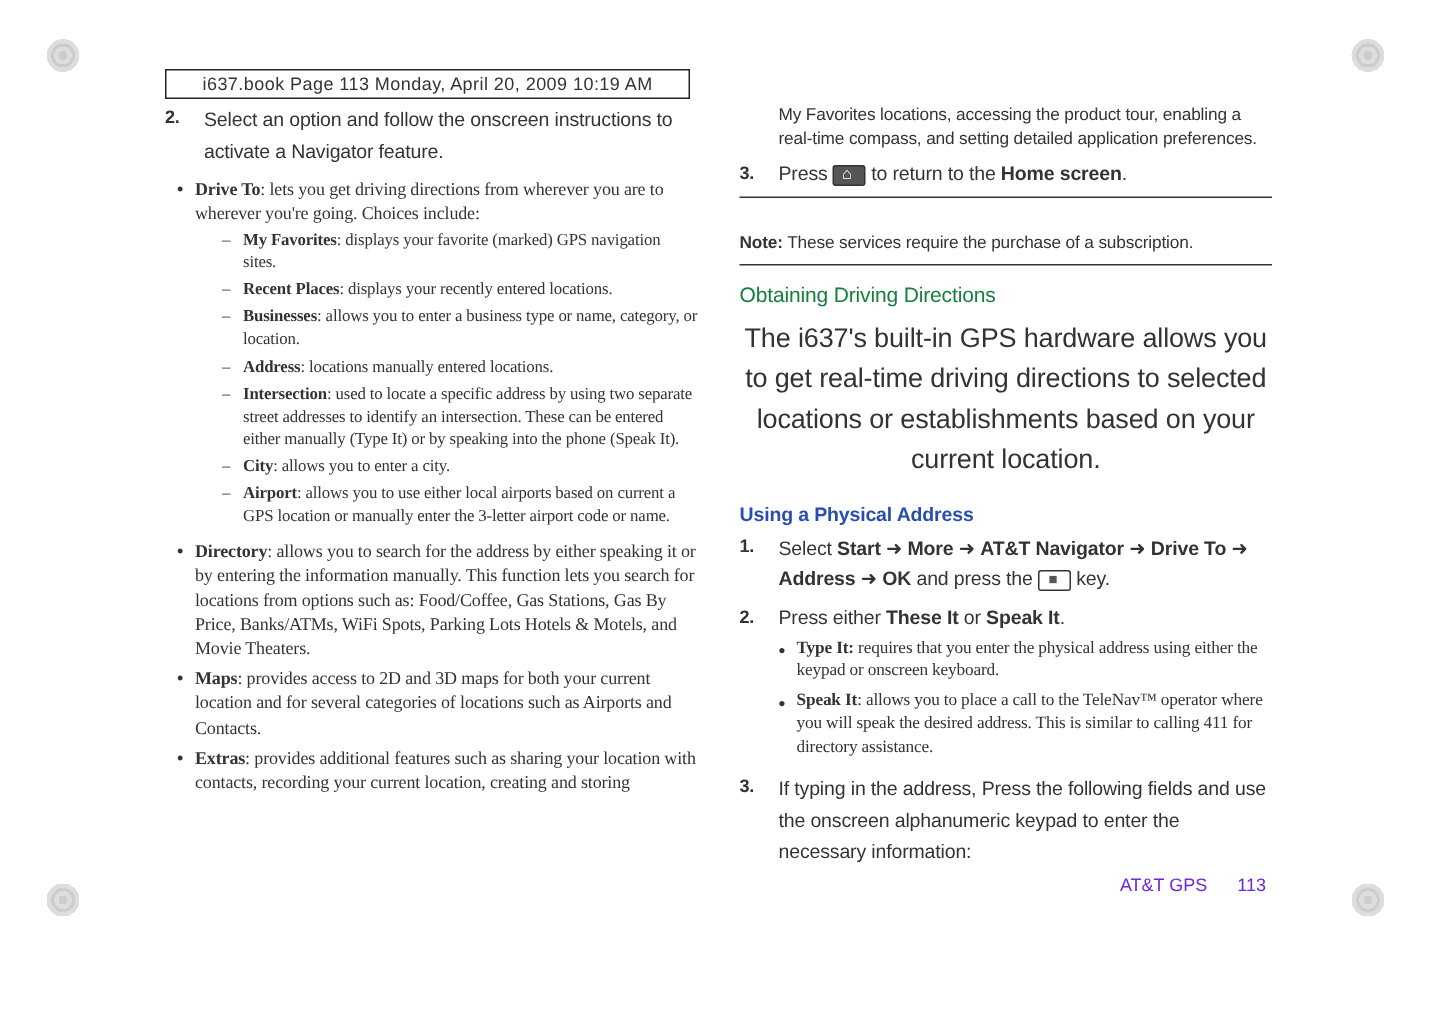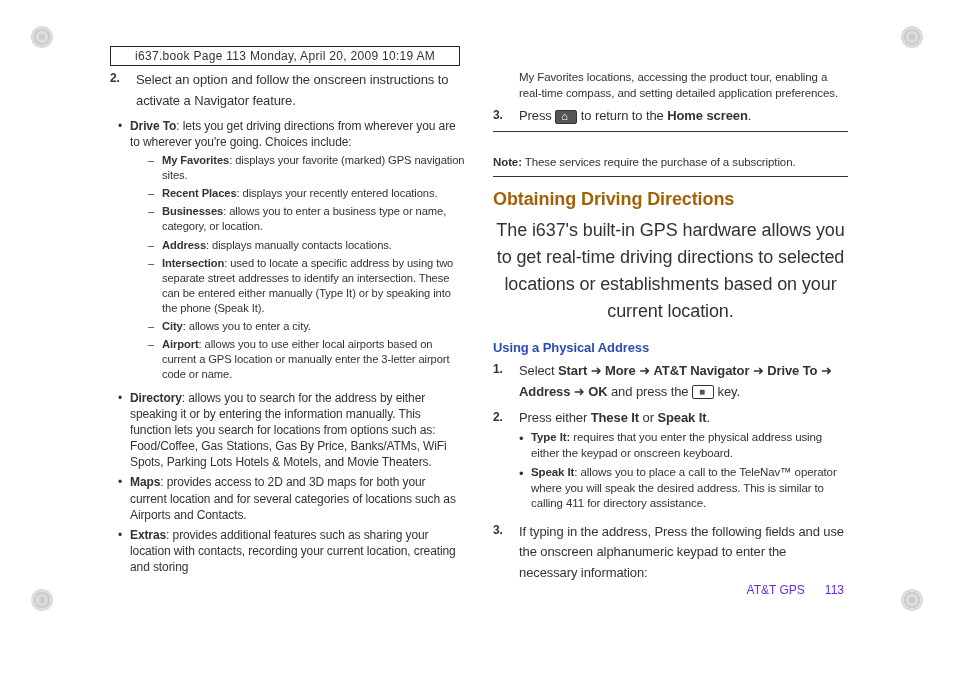--- a/index.html
+++ b/index.html
@@ -48,26 +48,26 @@
   .col {
     width: 355px;
     font-size: 12px;
     line-height: 1.35;
   }
   .ol-item { display: flex; margin-bottom: 6px; }
   .ol-num { width: 26px; font-weight: bold; flex-shrink: 0; }
   .ol-body { flex: 1; }
   .bullet { display: flex; margin: 4px 0 4px 8px; }
   .bullet .dot { width: 12px; flex-shrink: 0; }
-  .bullet .bb { flex: 1; }
+  .bullet .bb { flex: 1; font-family: Liberation Serif, serif; }
   .dash { display: flex; margin: 3px 0 3px 18px; font-size: 11.2px; }
   .dash .dch { width: 14px; flex-shrink: 0; }
   .dash .db { flex: 1; }
   b { font-weight: bold; }
-  .h2 { color: #a16207; font-weight: bold; font-size: 18px; margin: 10px 0 6px; }
+  .h2 { color: #15803d; font-weight: normal; font-size: 14px; margin: 10px 0 6px; }
   .h3 { color: #2a4db0; font-weight: bold; font-size: 13px; margin: 8px 0 4px; }
   .arrow::after { content: " \279C  "; font-weight: normal; }
   .iconbox {
     display: inline-block;
     width: 20px;
     height: 12px;
     border: 1px solid #333;
     border-radius: 2px;
     vertical-align: middle;
     position: relative;
@@ -128,21 +128,21 @@
         <div class="dash">
             <div class="dch">–</div>
             <div class="db"><b>Recent Places</b><span>: displays your recently entered locations.</span></div>
           </div>
         <div class="dash">
             <div class="dch">–</div>
             <div class="db"><b>Businesses</b><span>: allows you to enter a business type or name, category, or location.</span></div>
           </div>
         <div class="dash">
             <div class="dch">–</div>
-            <div class="db"><b>Address</b><span>: displays manually contacts locations.</span></div>
+            <div class="db"><b>Address</b><span>: locations manually entered locations.</span></div>
           </div>
         <div class="dash">
             <div class="dch">–</div>
             <div class="db"><b>Intersection</b><span>: used to locate a specific address by using two separate street addresses to identify an intersection. These can be entered either manually (Type It) or by speaking into the phone (Speak It).</span></div>
           </div>
         <div class="dash">
             <div class="dch">–</div>
             <div class="db"><b>City</b><span>: allows you to enter a city.</span></div>
           </div>
         <div class="dash">

